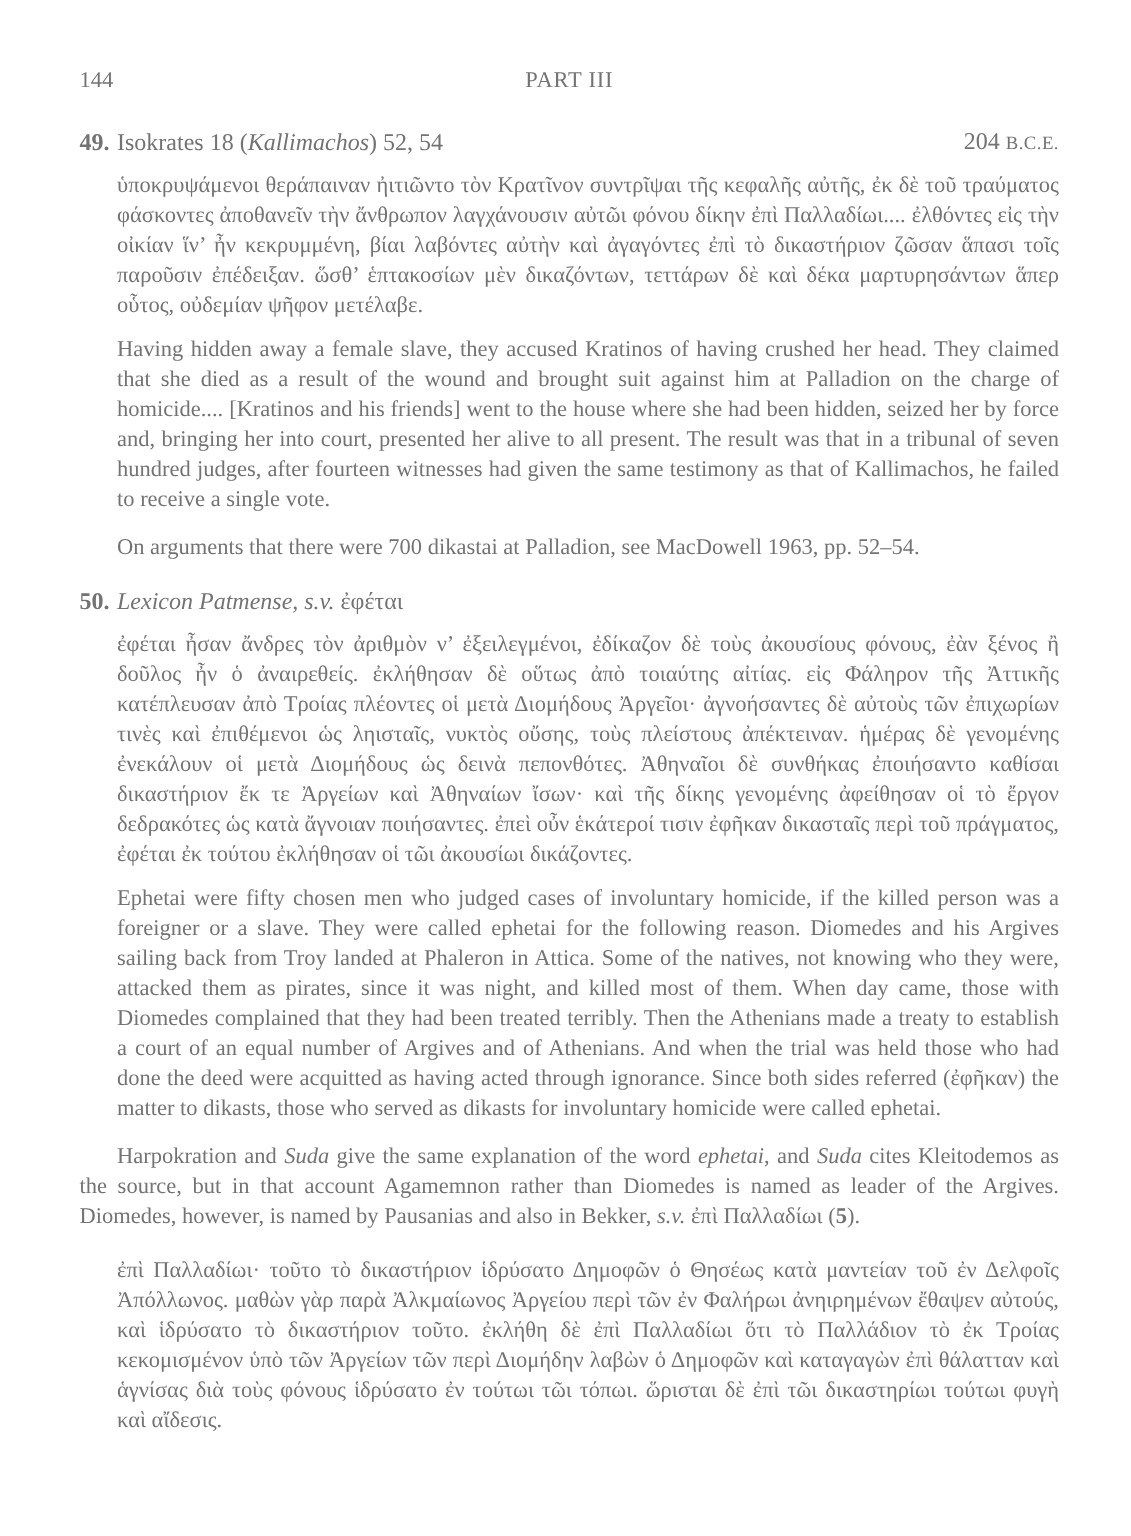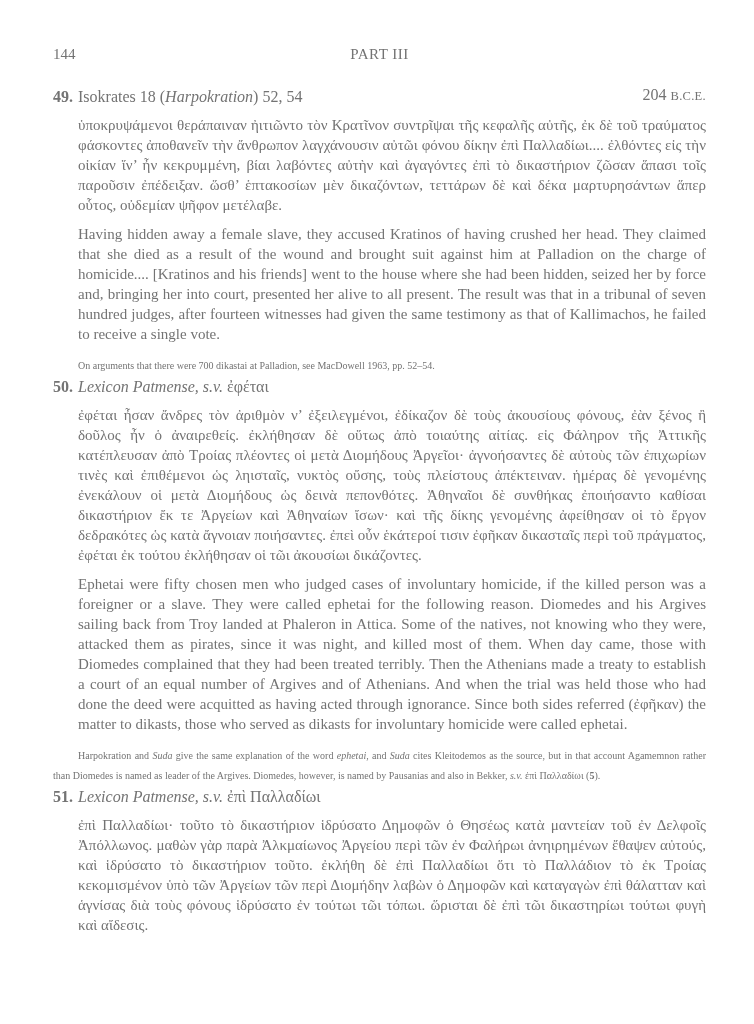--- a/index.html
+++ b/index.html
@@ -18,73 +18,69 @@
     overflow: hidden;
   }
   .runhead {
     position: relative;
     height: 20px;
     margin-bottom: 14px;
     font-size: 15px;
   }
   .runhead .pagenum { position: absolute; left: 0; top: 0; }
   .runhead .runtitle { position: absolute; left: 0; right: 0; top: 0; text-align: center; letter-spacing: 0.5px; }
-  .entry { }
+  .entry { margin-top: 16px; }
   .ehead { display: flex; align-items: flex-end; font-size: 16px; line-height: 21px; }
   .enum { width: 25px; flex: 0 0 25px; font-weight: bold; }
   .etitle { flex: 1 1 auto; }
   .edate { margin-left: auto; white-space: nowrap; }
   .edate .era { font-size: 12.5px; letter-spacing: 0.3px; }
   .sub { margin: 1px 0 9px 25px; font-size: 16px; line-height: 21px; }
   .quote {
     margin: 8px 0 9px 25px;
     text-align: justify;
   }
   .comment {
     margin: 12px 0 0 0;
     text-align: justify;
     text-indent: 25px;
-    font-size: 10px;
+    font-size: 15px;
   }
   p { margin-top: 0; }
   i { font-style: italic; }
   b { font-weight: bold; }
 </style>
 </head>
 <body>
 
 <div class="page">
 
   <div class="runhead">
     <span class="pagenum">144</span>
     <span class="runtitle">PART III</span>
   </div>
 
   <div class="entry" style="margin-top:20px;">
     <div class="ehead">
       <span class="enum">49.</span>
-      <span class="etitle"><span>Isokrates 18 (</span><i>Harpokration</i><span>) 52, 54</span></span>
+      <span class="etitle"><span>Isokrates 18 (</span><i>Kallimachos</i><span>) 52, 54</span></span>
       <span class="edate"><span>204</span> <span class="era">B.C.E.</span></span>
     </div>
     <p class="quote">ὑποκρυψάμενοι θεράπαιναν ἠιτιῶντο τὸν Κρατῖνον συντρῖψαι τῆς κεφαλῆς αὐτῆς, ἐκ δὲ τοῦ τραύματος φάσκοντες ἀποθανεῖν τὴν ἄνθρωπον λαγχάνουσιν αὐτῶι φόνου δίκην ἐπὶ Παλλαδίωι.... ἐλθόντες εἰς τὴν οἰκίαν ἵν’ ἦν κεκρυμμένη, βίαι λαβόντες αὐτὴν καὶ ἀγαγόντες ἐπὶ τὸ δικαστήριον ζῶσαν ἅπασι τοῖς παροῦσιν ἐπέδειξαν. ὥσθ’ ἑπτακοσίων μὲν δικαζόντων, τεττάρων δὲ καὶ δέκα μαρτυρησάντων ἅπερ οὗτος, οὐδεμίαν ψῆφον μετέλαβε.</p>
     <p class="quote">Having hidden away a female slave, they accused Kratinos of having crushed her head. They claimed that she died as a result of the wound and brought suit against him at Palladion on the charge of homicide.... [Kratinos and his friends] went to the house where she had been hidden, seized her by force and, bringing her into court, presented her alive to all present. The result was that in a tribunal of seven hundred judges, after fourteen witnesses had given the same testimony as that of Kallimachos, he failed to receive a single vote.</p>
     <p class="comment">On arguments that there were 700 dikastai at Palladion, see MacDowell 1963, pp. 52–54.</p>
   </div>
 
   <div class="entry">
     <div class="ehead">
       <span class="enum">50.</span>
       <span class="etitle"><i>Lexicon Patmense, s.v.</i><span> ἐφέται</span></span>
     </div>
     <p class="quote">ἐφέται ἦσαν ἄνδρες τὸν ἀριθμὸν ν’ ἐξειλεγμένοι, ἐδίκαζον δὲ τοὺς ἀκουσίους φόνους, ἐὰν ξένος ἢ δοῦλος ἦν ὁ ἀναιρεθείς. ἐκλήθησαν δὲ οὕτως ἀπὸ τοιαύτης αἰτίας. εἰς Φάληρον τῆς Ἀττικῆς κατέπλευσαν ἀπὸ Τροίας πλέοντες οἱ μετὰ Διομήδους Ἀργεῖοι· ἀγνοήσαντες δὲ αὐτοὺς τῶν ἐπιχωρίων τινὲς καὶ ἐπιθέμενοι ὡς ληισταῖς, νυκτὸς οὔσης, τοὺς πλείστους ἀπέκτειναν. ἡμέρας δὲ γενομένης ἐνεκάλουν οἱ μετὰ Διομήδους ὡς δεινὰ πεπονθότες. Ἀθηναῖοι δὲ συνθήκας ἐποιήσαντο καθίσαι δικαστήριον ἔκ τε Ἀργείων καὶ Ἀθηναίων ἴσων· καὶ τῆς δίκης γενομένης ἀφείθησαν οἱ τὸ ἔργον δεδρακότες ὡς κατὰ ἄγνοιαν ποιήσαντες. ἐπεὶ οὖν ἑκάτεροί τισιν ἐφῆκαν δικασταῖς περὶ τοῦ πράγματος, ἐφέται ἐκ τούτου ἐκλήθησαν οἱ τῶι ἀκουσίωι δικάζοντες.</p>
     <p class="quote">Ephetai were fifty chosen men who judged cases of involuntary homicide, if the killed person was a foreigner or a slave. They were called ephetai for the following reason. Diomedes and his Argives sailing back from Troy landed at Phaleron in Attica. Some of the natives, not knowing who they were, attacked them as pirates, since it was night, and killed most of them. When day came, those with Diomedes complained that they had been treated terribly. Then the Athenians made a treaty to establish a court of an equal number of Argives and of Athenians. And when the trial was held those who had done the deed were acquitted as having acted through ignorance. Since both sides referred (ἐφῆκαν) the matter to dikasts, those who served as dikasts for involuntary homicide were called ephetai.</p>
     <p class="comment"><span>Harpokration and </span><i>Suda</i><span> give the same explanation of the word </span><i>ephetai</i><span>, and </span><i>Suda</i><span> cites Kleitodemos as the source, but in that account Agamemnon rather than Diomedes is named as leader of the Argives. Diomedes, however, is named by Pausanias and also in Bekker, </span><i>s.v.</i><span> ἐπὶ Παλλαδίωι (</span><b>5</b><span>).</span></p>
   </div>
 
   <div class="entry">
-    <div class="ehead">
-      <span class="enum">51.</span>
-      <span class="etitle"><i>Lexicon Patmense, s.v.</i><span> ἐπὶ Παλλαδίωι</span></span>
-    </div>
     <p class="quote">ἐπὶ Παλλαδίωι· τοῦτο τὸ δικαστήριον ἱδρύσατο Δημοφῶν ὁ Θησέως κατὰ μαντείαν τοῦ ἐν Δελφοῖς Ἀπόλλωνος. μαθὼν γὰρ παρὰ Ἀλκμαίωνος Ἀργείου περὶ τῶν ἐν Φαλήρωι ἀνηιρημένων ἔθαψεν αὐτούς, καὶ ἱδρύσατο τὸ δικαστήριον τοῦτο. ἐκλήθη δὲ ἐπὶ Παλλαδίωι ὅτι τὸ Παλλάδιον τὸ ἐκ Τροίας κεκομισμένον ὑπὸ τῶν Ἀργείων τῶν περὶ Διομήδην λαβὼν ὁ Δημοφῶν καὶ καταγαγὼν ἐπὶ θάλατταν καὶ ἁγνίσας διὰ τοὺς φόνους ἱδρύσατο ἐν τούτωι τῶι τόπωι. ὥρισται δὲ ἐπὶ τῶι δικαστηρίωι τούτωι φυγὴ καὶ αἴδεσις.</p>
   </div>
 
 </div>
 
 </body></html>

